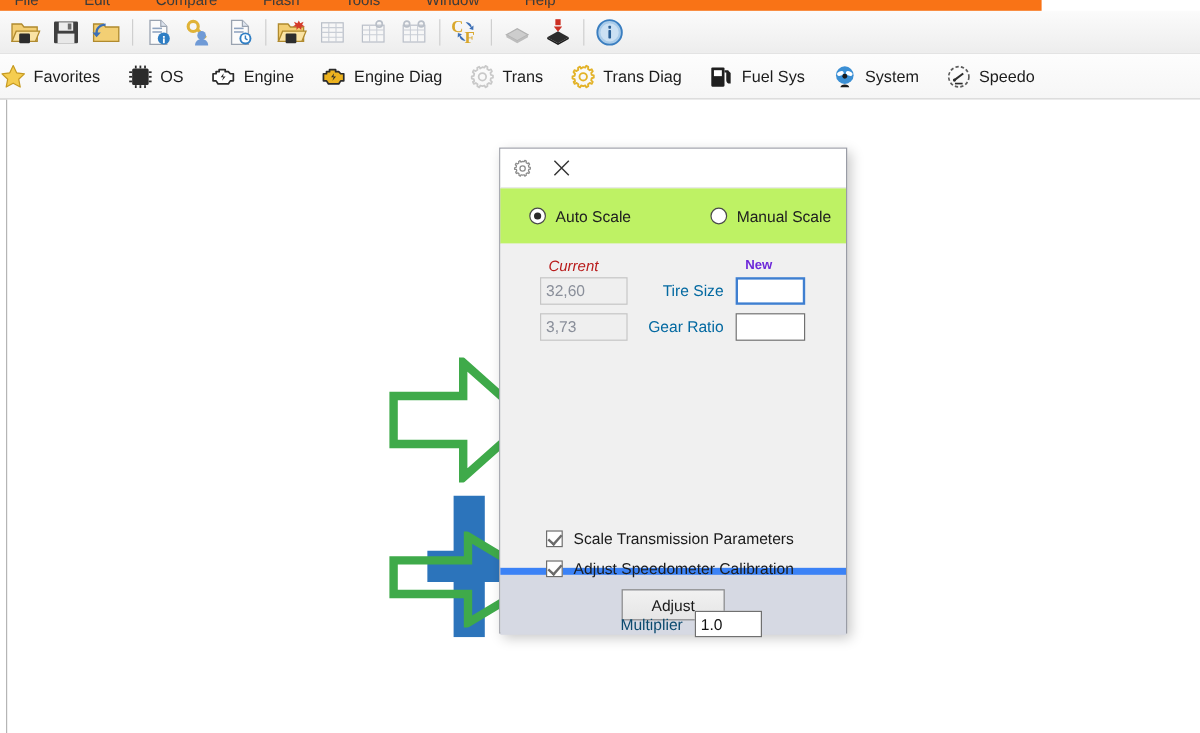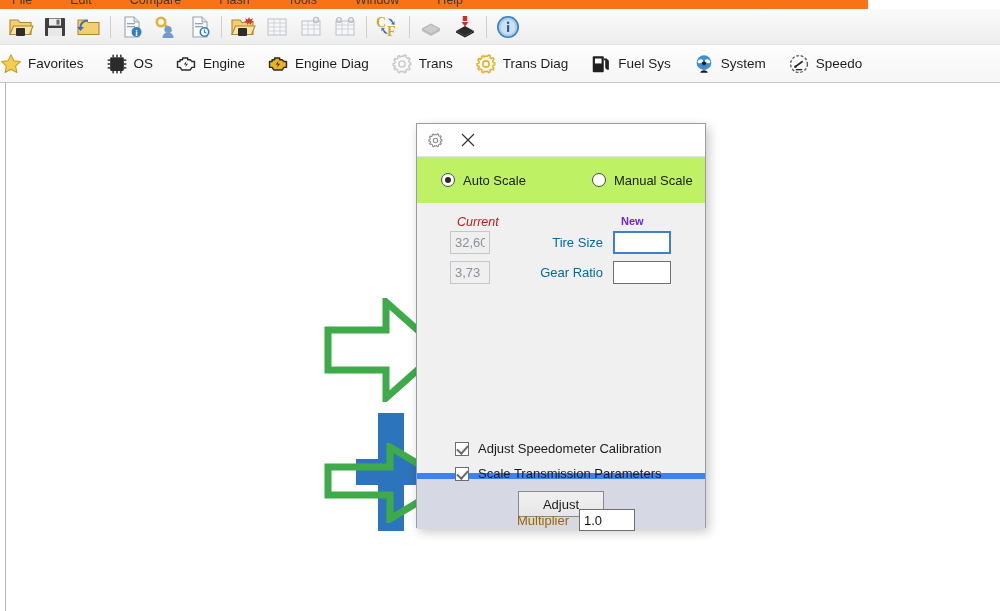--- a/index.html
+++ b/index.html
@@ -214,21 +214,21 @@
   }
   .new-cell { width: 94px; }
 
   input[type=text] {
     font-family: "Liberation Sans", sans-serif;
     font-size: 13px;
     padding: 2px 4px;
     outline: none;
   }
   .inp-cur {
-    width: 40px; height: 23px;
+    width: 73px; height: 23px;
     background: #efefef;
     border: 1px solid #c6c6c6;
     color: #8a8f9a;
   }
   .inp-new {
     width: 58px; height: 23px;
     background: #ffffff;
     border: 1px solid #707070;
     color: #111;
   }
@@ -267,21 +267,21 @@
   }
   .chk-lbl { font-size: 13px; color: #1b1b1b; }
 
   .mult-row {
     position: absolute;
     left: 100px; top: 306px;
     display: flex;
     align-items: center;
     gap: 10px;
   }
-  .mult-lbl { font-size: 13px; color: #a16207; }
+  .mult-lbl { font-size: 13px; color: #0c4a6e; }
   .inp-mult {
     width: 56px; height: 22px;
     background: #ffffff;
     border: 1px solid #707070;
     color: #111;
   }
 
   .dlg-footer {
     background: #d6d9e3;
     height: 56px;
@@ -620,25 +620,25 @@
           <div class="new-cell">
             <input type="text" class="inp-new" value="" style="">
           </div>
         </div>
 
       </div>
 
       <div class="chk-block">
         <div class="chk-row">
           <span class="chk on"></span>
-          <span class="chk-lbl">Adjust Speedometer Calibration</span>
+          <span class="chk-lbl">Scale Transmission Parameters</span>
         </div>
         <div class="chk-row">
           <span class="chk on"></span>
-          <span class="chk-lbl">Scale Transmission Parameters</span>
+          <span class="chk-lbl">Adjust Speedometer Calibration</span>
         </div>
       </div>
 
       <div class="mult-row">
         <span class="mult-lbl">Multiplier</span>
         <input type="text" class="inp-mult" value="1.0" style="">
       </div>
 
     </div>
 

